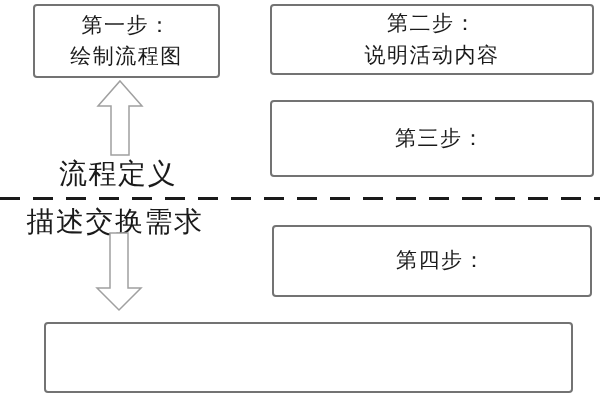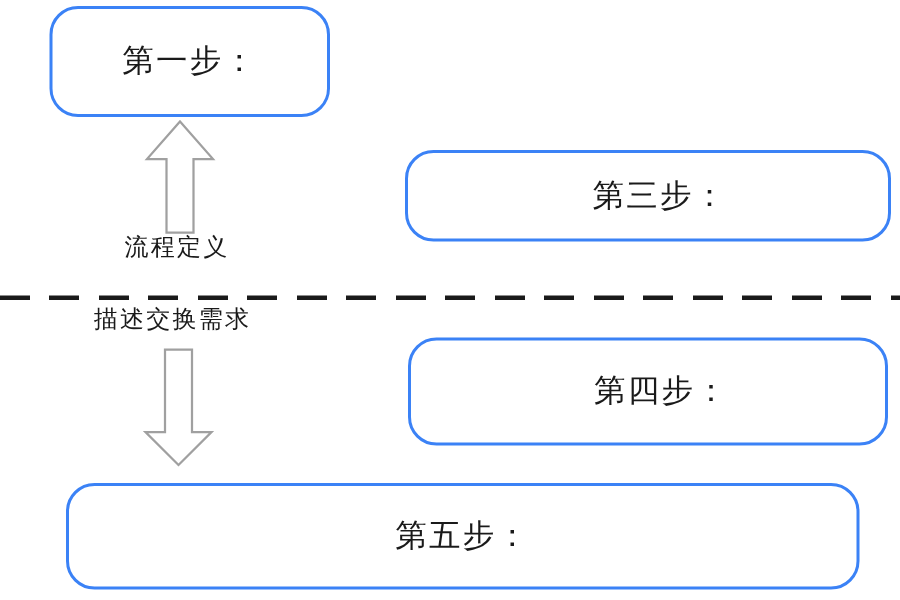--- a/index.html
+++ b/index.html
@@ -12,42 +12,42 @@
     width: 600px;
     height: 400px;
     background: #ffffff;
     font-family: "Liberation Serif", "DejaVu Serif", serif;
     color: #1a1a1a;
     overflow: hidden;
   }
   .box {
     position: absolute;
     box-sizing: border-box;
-    border: 2px solid #3b82f6;
-    border-radius: 19px;
+    border: 2px solid #737373;
+    border-radius: 4px;
     background: #ffffff;
     display: flex;
     align-items: center;
     justify-content: center;
     font-size: 21px;
     line-height: 1.5;
     letter-spacing: 1.5px;
   }
   .box .lines { text-align: center; }
   .box.align-left .lines { text-align: left; }
 
   .box-step1 { left: 33px;  top: 4px;   width: 187px; height: 74px; }
   .box-step2 { left: 270px; top: 4px;   width: 324px; height: 71px; }
-  .box-step3 { left: 270px; top: 100px; width: 324px; height: 61px; padding-left: 16px; }
+  .box-step3 { left: 270px; top: 100px; width: 324px; height: 77px; padding-left: 16px; }
   .box-step4 { left: 272px; top: 225px; width: 320px; height: 72px; padding-left: 18px; }
   .box-step5 { left: 44px;  top: 322px; width: 529px; height: 71px; }
 
   .flow-label {
     position: absolute;
-    font-size: 16px;
+    font-size: 28px;
     letter-spacing: 1.5px;
     text-align: center;
     white-space: nowrap;
   }
   .label-upper { left: 40px; top: 155px; width: 156px; }
   .label-lower { left: 25px; top: 203px; width: 180px; }
 
   .divider {
     position: absolute;
     left: 0;
@@ -64,23 +64,30 @@
   .arrow-down { left: 95px; top: 232px; }
 </style>
 </head>
 <body>
 
 <div class="canvas">
 
   <div class="box box-step1">
     <div class="lines">
       <div>第一步：</div>
+      <div>绘制流程图</div>
     </div>
   </div>
 
+  <div class="box box-step2">
+    <div class="lines">
+      <div>第二步：</div>
+      <div>说明活动内容</div>
+    </div>
+  </div>
 
   <div class="box box-step3">
     <div class="lines">
       <div>第三步：</div>
     </div>
   </div>
 
   <svg class="arrow-svg arrow-up" width="48" height="78" viewBox="0 0 48 78" aria-hidden="true">
     <polygon points="24,2 46,27 33,27 33,76 15,76 15,27 2,27" fill="#ffffff" stroke="#a0a0a0" stroke-width="1.5" stroke-linejoin="miter"></polygon>
   </svg>
@@ -96,17 +103,16 @@
   </svg>
 
   <div class="box box-step4">
     <div class="lines">
       <div>第四步：</div>
     </div>
   </div>
 
   <div class="box box-step5 align-left">
     <div class="lines">
-      <div>第五步：</div>
     </div>
   </div>
 
 </div>
 
 </body></html>

